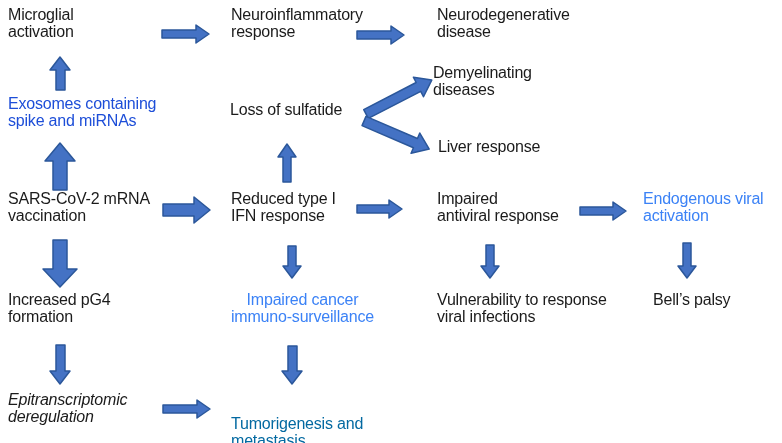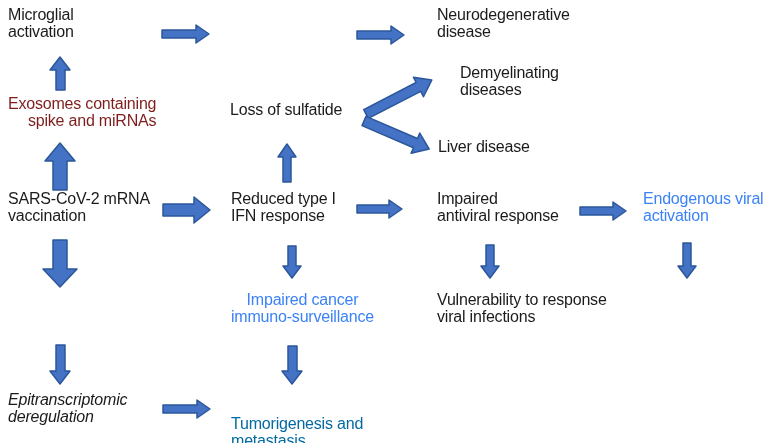--- a/index.html
+++ b/index.html
@@ -71,38 +71,43 @@
 
     <polygon class="arrow" points="56,345 56,371 50,371 60,384 70,371 65,371 65,345" fill="#4472C4" stroke="#2B579A"></polygon>
 
     <polygon class="arrow" points="288,346 288,371 282,371 292,384 302,371 297,371 297,346" fill="#4472C4" stroke="#2B579A"></polygon>
 
     <polygon class="arrow" points="163,405 197,405 197,400 210,409 197,418 197,413 163,413" fill="#4472C4" stroke="#2B579A"></polygon>
   </svg>
 
   <div class="node" style="left: 8px; top: 6px; color: rgb(27, 27, 27);">Microglial
 activation</div>
+  <div class="node" style="left: 231px; top: 6px; color: rgb(27, 27, 27);">Neuroinflammatory
+response</div>
   <div class="node" style="left: 437px; top: 6px; color: rgb(27, 27, 27);">Neurodegenerative
 disease</div>
-  <div class="node" style="left: 8px; top: 95px; color: #7f1d1d; text-align: right;">Exosomes containing
+  <div class="node" style="left: 8px; top: 95px; color: #1d4ed8;">Exosomes containing
 spike and miRNAs</div>
   <div class="node" style="left: 230px; top: 101px; color: rgb(27, 27, 27);">Loss of sulfatide</div>
-  <div class="node" style="left: 460px; top: 64px; color: rgb(27, 27, 27);">Demyelinating
+  <div class="node" style="left: 433px; top: 64px; color: rgb(27, 27, 27);">Demyelinating
 diseases</div>
-  <div class="node" style="left: 438px; top: 138px; color: rgb(27, 27, 27);">Liver disease</div>
+  <div class="node" style="left: 438px; top: 138px; color: rgb(27, 27, 27);">Liver response</div>
   <div class="node" style="left: 8px; top: 190px; color: rgb(27, 27, 27);">SARS-CoV-2 mRNA
 vaccination</div>
   <div class="node" style="left: 231px; top: 190px; color: rgb(27, 27, 27);">Reduced type I
 IFN response</div>
   <div class="node" style="left: 437px; top: 190px; color: rgb(27, 27, 27);">Impaired
 antiviral response</div>
   <div class="node" style="left: 643px; top: 190px; color: #3b82f6;">Endogenous viral
 activation</div>
+  <div class="node" style="left: 8px; top: 291px; color: rgb(27, 27, 27);">Increased pG4
+formation</div>
   <div class="node" style="left: 231px; top: 291px; color: #3b82f6; text-align: center;">Impaired cancer
 immuno-surveillance</div>
   <div class="node" style="left: 437px; top: 291px; color: rgb(27, 27, 27);">Vulnerability to response
 viral infections</div>
+  <div class="node" style="left: 653px; top: 291px; color: rgb(27, 27, 27);">Bell’s palsy</div>
   <div class="node" style="left: 8px; top: 391px; color: rgb(27, 27, 27); font-style: italic;">Epitranscriptomic
 deregulation</div>
   <div class="node" style="left: 231px; top: 391px; color: #0369a1; margin-top: 24px;">Tumorigenesis and
 metastasis</div>
 
 </div>
 
 </body></html>

